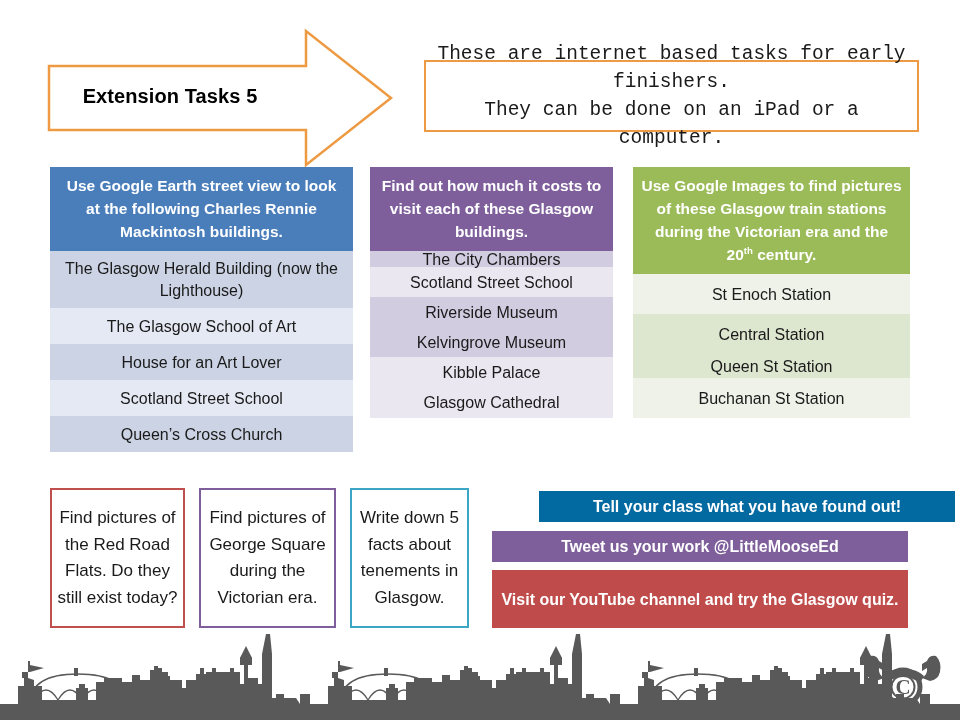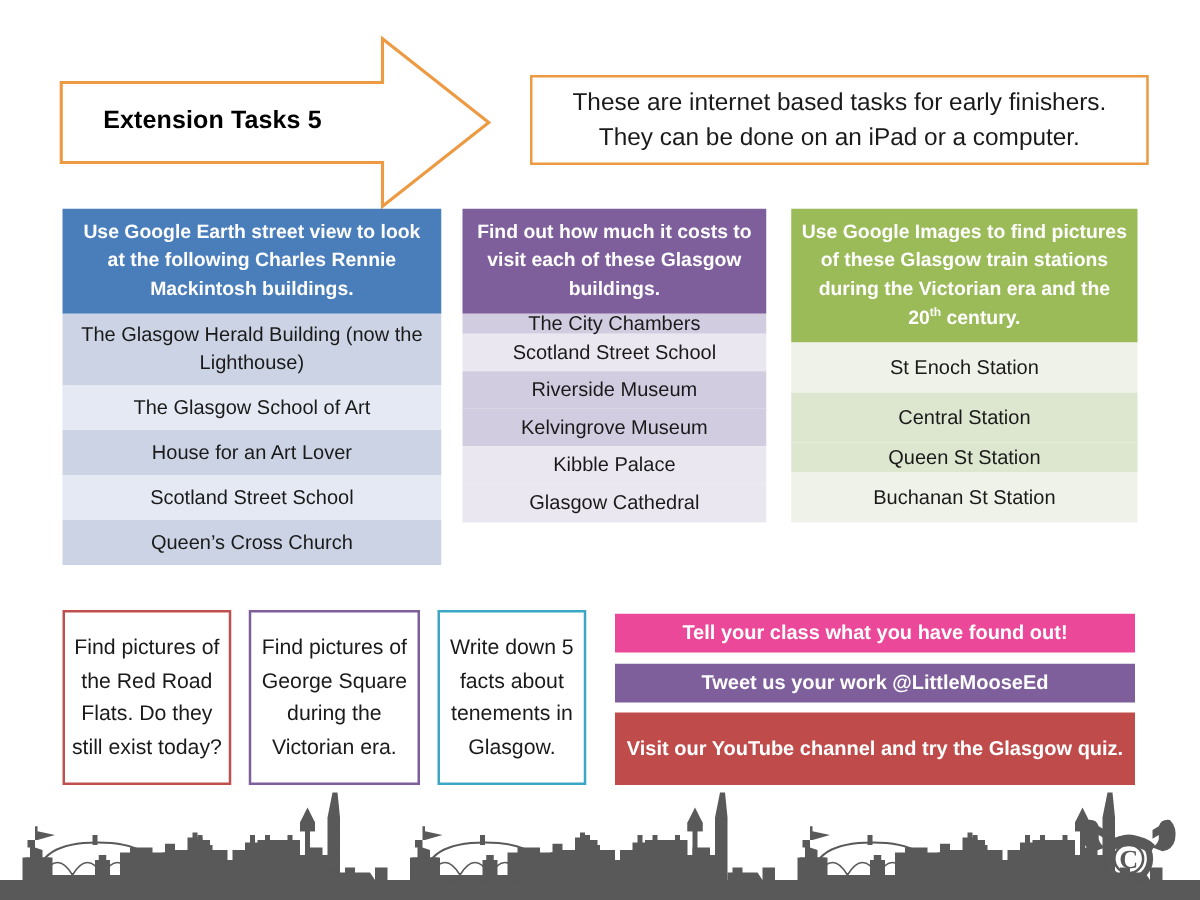--- a/index.html
+++ b/index.html
@@ -153,21 +153,21 @@
 </head>
 <body>
 
 <div id="arrow-wrap">
   <svg width="352" height="144" viewBox="0 0 352 144">
     <polygon id="arrow-poly" points="5,40 262,40 262,5 347,72 262,139 262,104 5,104" fill="#ffffff" stroke="#ED9A42" stroke-width="2.5" stroke-linejoin="miter"></polygon>
   </svg>
 </div>
 <div id="arrow-label">Extension Tasks 5</div>
 
-<div id="intro-box" style="border-color: rgb(237, 154, 66);">
+<div id="intro-box" style="border-color: rgb(237, 154, 66); font-family: Liberation Mono, monospace;">
   <div>
     <div class="line">These are internet based tasks for early finishers.</div>
     <div class="line">They can be done on an iPad or a computer.</div>
   </div>
 </div>
 
 <div class="task-table" id="table-earth">
   <div class="task-head" style="background: rgb(74, 126, 187);">Use Google Earth street view to look at the following Charles Rennie Mackintosh buildings.</div>
   <div class="task-row two-line" style="height: 57px; background: rgb(203, 211, 228);">The Glasgow Herald Building (now the Lighthouse)</div>
   <div class="task-row" style="height: 36px; background: rgb(229, 233, 244);">The Glasgow School of Art</div>
@@ -193,21 +193,21 @@
   <div class="task-row" style="height: 40px; background: rgb(239, 242, 232);">St Enoch Station</div>
   <div class="task-row" style="height: 40px; background: rgb(221, 230, 207);">Central Station</div>
   <div class="task-row" style="height: 24px; background: rgb(221, 230, 207);">Queen St Station</div>
   <div class="task-row" style="height: 40px; background: rgb(239, 242, 232);">Buchanan St Station</div>
 </div>
 
 <div class="mini-box" id="mini-red" style="border-color: rgb(192, 80, 77);">Find pictures of the Red Road Flats. Do they still exist today?</div>
 <div class="mini-box" id="mini-purple" style="border-color: rgb(126, 95, 155);">Find pictures of George Square during the Victorian era.</div>
 <div class="mini-box" id="mini-teal" style="border-color: rgb(59, 167, 196);">Write down 5 facts about tenements in Glasgow.</div>
 
-<div class="cta" id="cta-tell" style="background: #ec4899;">Tell your class what you have found out!</div>
+<div class="cta" id="cta-tell" style="background: #0369a1; margin-left: 47px;">Tell your class what you have found out!</div>
 <div class="cta" id="cta-tweet" style="background: rgb(126, 95, 155);">Tweet us your work @LittleMooseEd</div>
 <div class="cta" id="cta-visit" style="background: rgb(191, 75, 75);">Visit our YouTube channel and try the Glasgow quiz.</div>
 
 <div id="skyline">
   <svg width="960" height="92" viewBox="0 0 960 92" preserveAspectRatio="none">
     <defs>
       <g id="unit">
 
         <rect x="0" y="76" width="480" height="16"></rect>
 

